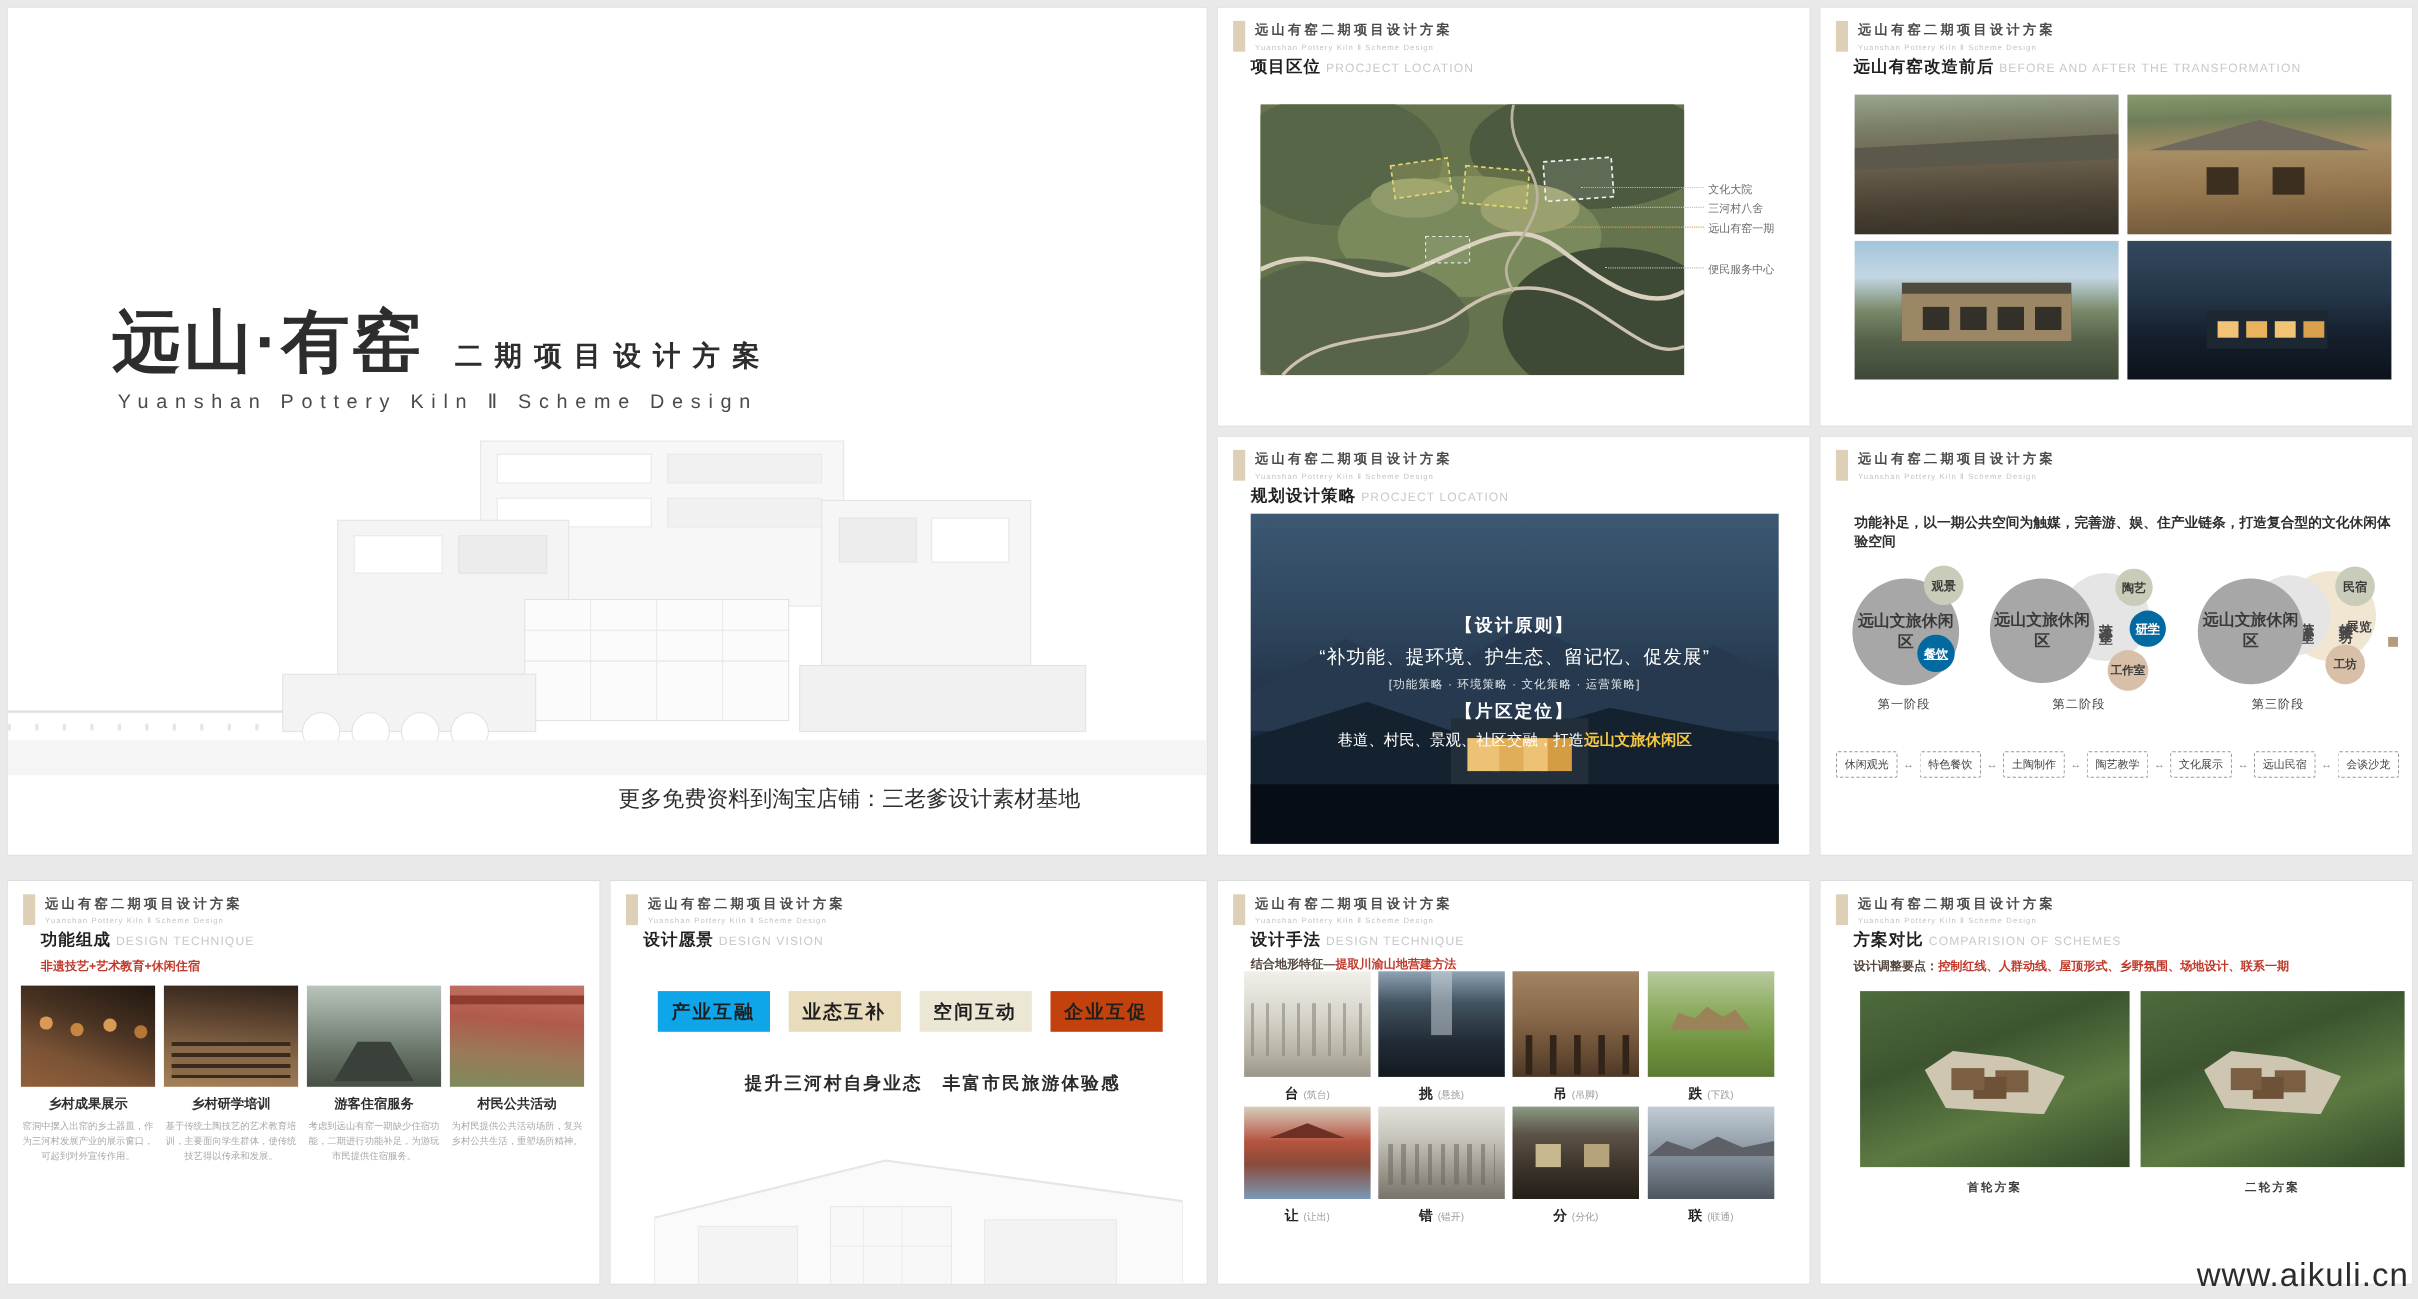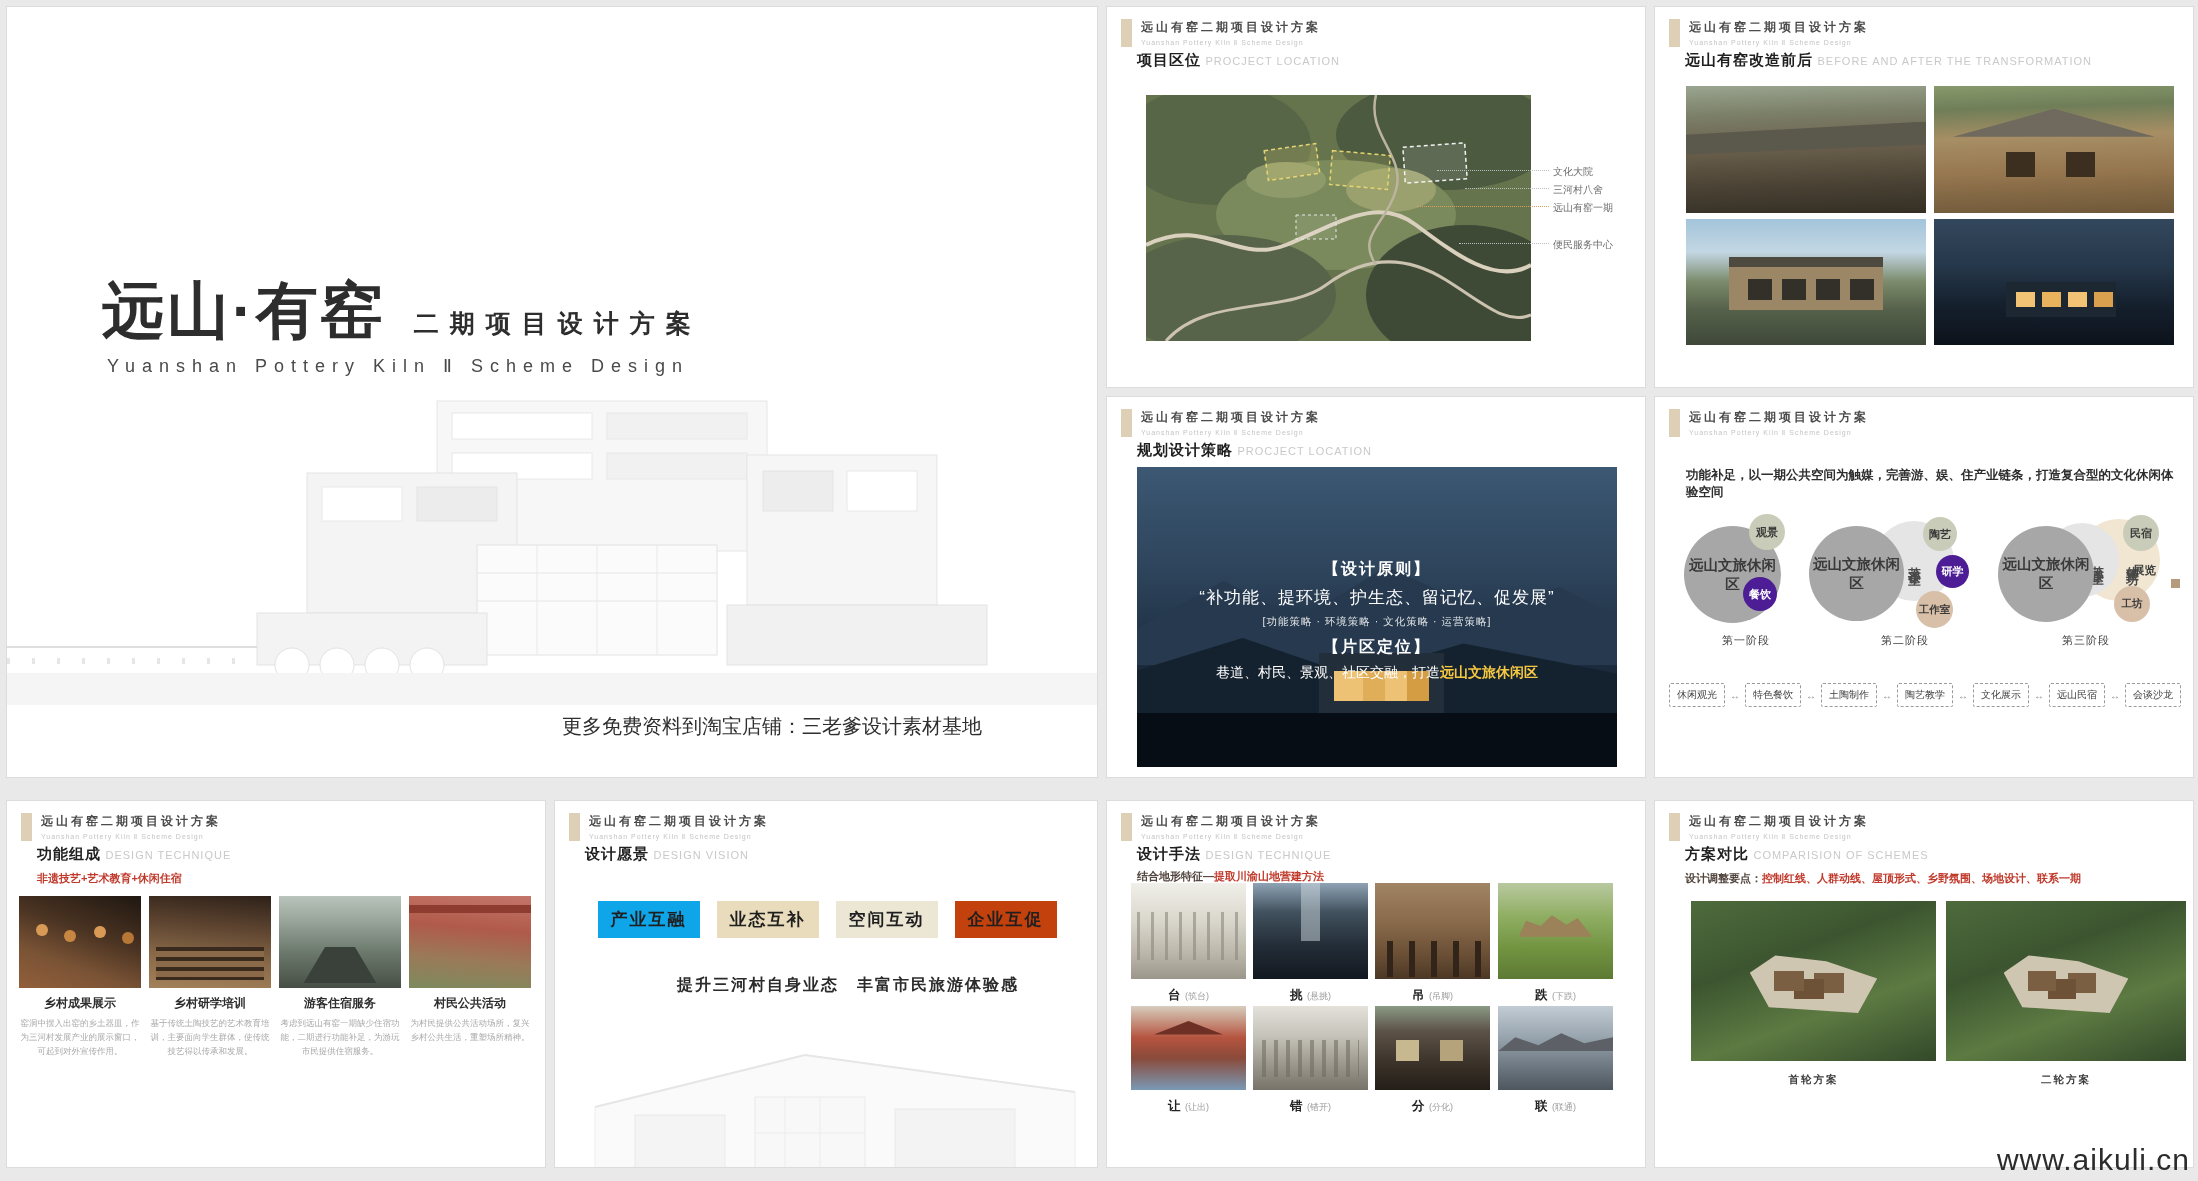--- a/index.html
+++ b/index.html
@@ -83,24 +83,24 @@
   .s4text .p3{font-size:14px;margin-top:6px;}
   .s4text .hl{color:#f6c842;font-weight:bold;}
 
   
   .s5head{position:absolute;left:31px;top:70px;width:490px;font-size:12.5px;font-weight:bold;color:#2e2e2e;}
   .cir{position:absolute;border-radius:50%;display:flex;align-items:center;justify-content:center;text-align:center;font-weight:bold;color:#3a3a3a;}
   .cir.big{width:97px;height:97px;background:#a7a7a7;font-size:14.5px;line-height:1.3;}
   .cir.lgt{background:#e5e5e5;}
   .cir.bge{background:#f0e6d1;}
   .cir.sage{background:#c9ccb8;font-size:11px;}
-  .cir.brn{background:#4c1d95;font-size:11px;color:#fff;}
+  .cir.brn{background:#0369a1;font-size:11px;color:#fff;text-decoration:underline;}
   .cir.tan{background:#d8bfa8;font-size:10.5px;}
   .vtext{writing-mode:vertical-rl;letter-spacing:2px;font-size:12.5px;font-weight:bold;color:#4a4a4a;}
-  .stage-lbl{position:absolute;font-size:11px;color:#3f3f3f;letter-spacing:1px;margin-left:15px;}
+  .stage-lbl{position:absolute;font-size:11px;color:#3f3f3f;letter-spacing:1px;}
   .s5-sq{position:absolute;left:516px;top:182px;width:9px;height:9px;background:#b59a7e;}
   .s5-exh{position:absolute;left:478px;top:166px;font-size:11.5px;font-weight:bold;color:#3f3f3f;}
   .flow{position:absolute;left:8px;top:286px;width:524px;display:flex;align-items:center;justify-content:center;gap:5px;}
   .fbox{border:1px dashed #9a9a9a;border-radius:2px;padding:4px 7px;font-size:10px;color:#3f3f3f;white-space:nowrap;background:#fff;}
   .farrow{color:#8a8a8a;font-size:10px;}
 
   
   .fcol{position:absolute;width:122px;}
   .fcol .ph{position:relative;width:122px;height:92px;}
   .fcap{font-size:12px;font-weight:bold;color:#2e2e2e;text-align:center;margin-top:7px;}

